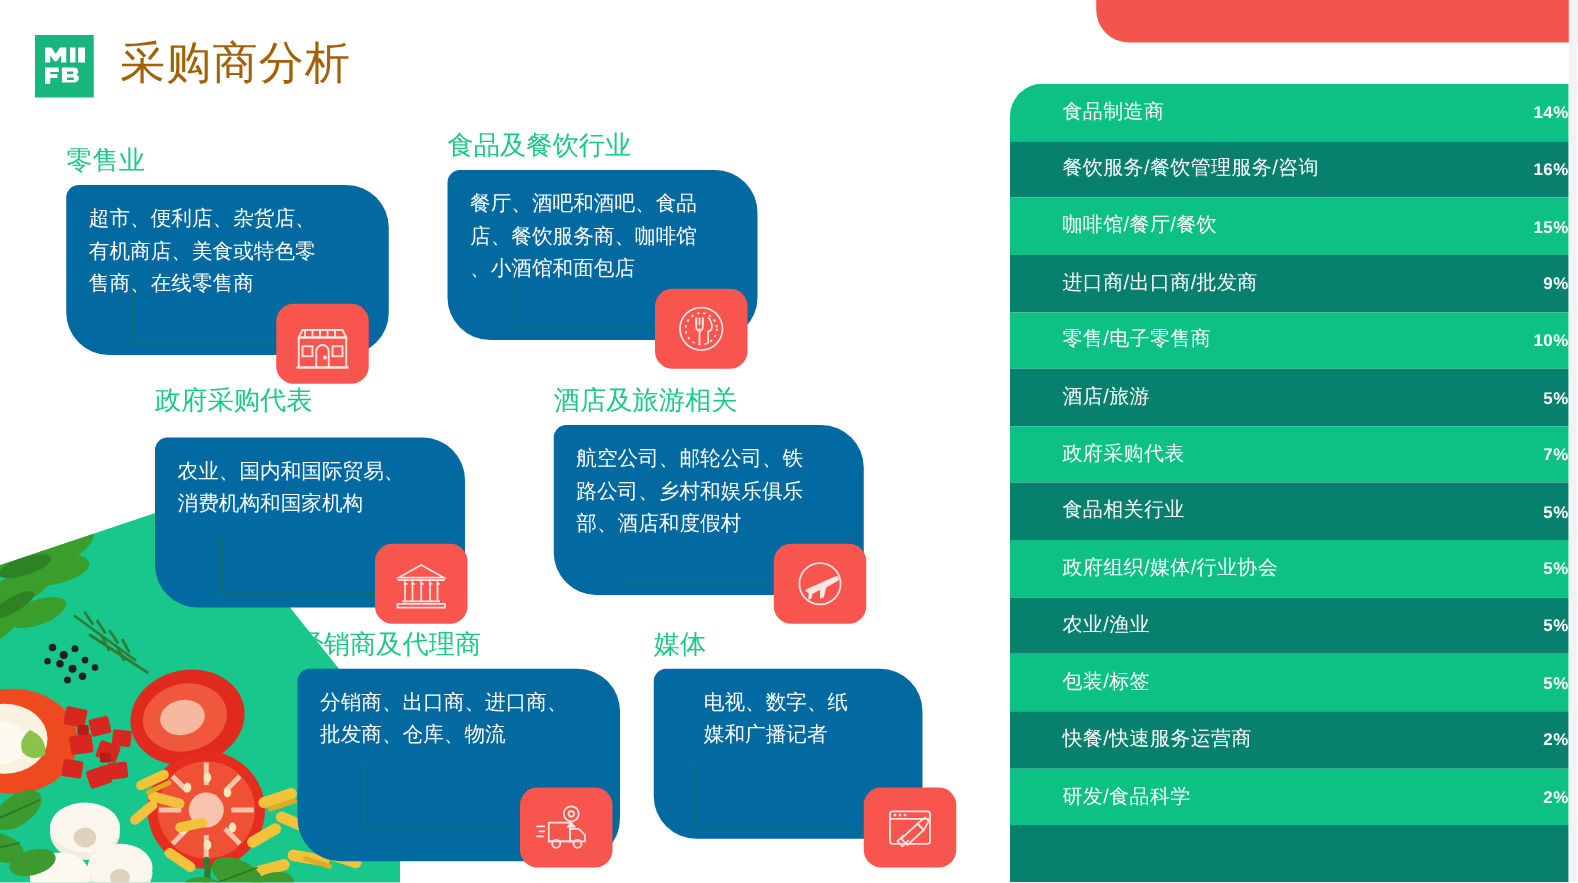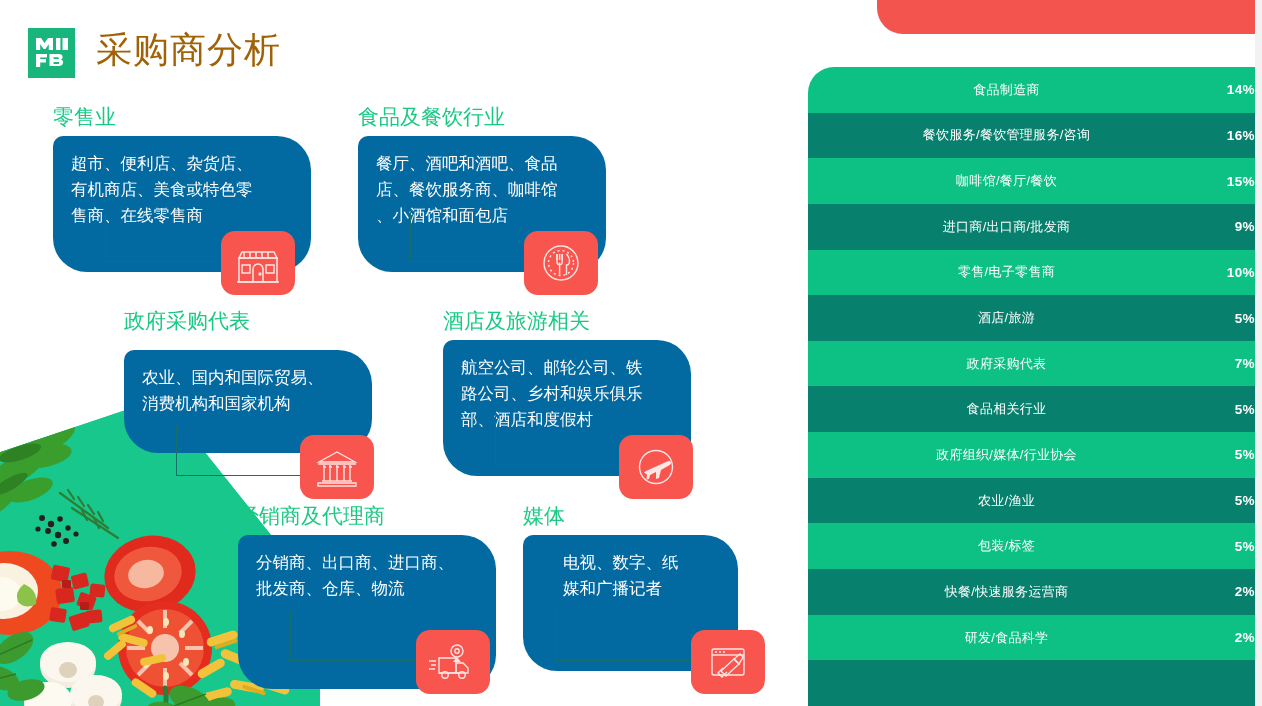--- a/index.html
+++ b/index.html
@@ -97,25 +97,24 @@
   .prow {
     display: flex; align-items: center;
     height: 45.65px;
     padding: 0 0 0 42px;
     color: #ffffff;
   }
   .prow.odd  { background: #0cc183; }
   .prow.even { background: #08806e; }
   .prow-label {
     flex: 1;
-    font-size: 13px;
+    font-size: 16px;
     line-height: 24px;
     white-space: nowrap;
     letter-spacing: .3px;
-    text-align: center;
   }
   .prow-val {
     width: 92px;
     text-align: right;
     font-size: 13.5px;
     font-weight: bold;
     letter-spacing: .4px;
   }
   #right-strip {
     position: absolute; right: 0; top: 0; width: 7px; height: 706px;
@@ -281,21 +280,21 @@
         <ellipse cx="174" cy="314" rx="18" ry="10" transform="rotate(10 174 314)"></ellipse>
       </g>
       <g stroke="#2b7a22" stroke-width="1.4" fill="none">
         <path d="M6 258 L42 242"></path>
           <path d="M-6 284 L26 276"></path>
           <path d="M184 308 L216 296"></path>
       </g>
     </svg>
   </div>
 
-  <div class="card-group" style="left:53px; top:104px; width:258px;">
+  <div class="card-group" style="left:53px; top:116px; width:258px;">
     <div class="card-title">零售业</div>
     <div class="card-body">
       <div class="card-text">超市、便利店、杂货店、
 有机商店、美食或特色零
 售商、在线零售商</div>
       <div class="connector" style="left:52px; top:76px; width:148px; height:50px;"></div>
     </div>
     <div class="icon-box" style="left:168px; top:127px;">
       <svg width="46" height="44" viewBox="0 0 46 44" fill="none" stroke="#ffe5e3" stroke-width="1.5">
         <path d="M7 11 h32 l3 6 H4 Z"></path>
@@ -325,21 +324,21 @@
         <path d="M19 13 v8 a2.6 2.6 0 0 0 5.2 0 v-8" stroke-width="1.4"></path>
         <path d="M19 13 v6 M21.6 13 v6 M24.2 13 v6"></path>
         <path d="M21.6 21.6 v12"></path>
         <path d="M28.5 13 q3 3 3 7 t-3 4 v10"></path>
       </svg>
     </div>
   </div>
 
   <div class="card-group" style="left:124px; top:308px; width:248px;">
     <div class="card-title">政府采购代表</div>
-    <div class="card-body" style="padding-bottom:37px;margin-top:16px;">
+    <div class="card-body" style="padding-bottom:70px;margin-top:16px;">
       <div class="card-text">农业、国内和国际贸易、
 消费机构和国家机构</div>
       <div class="connector" style="left:52px; top:76px; width:148px; height:50px;"></div>
     </div>
     <div class="icon-box" style="left:176px; top:127px;">
       <svg width="46" height="44" viewBox="0 0 46 44" fill="none" stroke="#ffe5e3" stroke-width="1.4">
         <path d="M23 7 L41 17 H5 Z"></path>
         <path d="M4 19 h38"></path>
         <path d="M10 20 v16 M16 20 v16 M23 20 v16 M30 20 v16 M36 20 v16"></path>
         <path d="M8 36 h30"></path>

